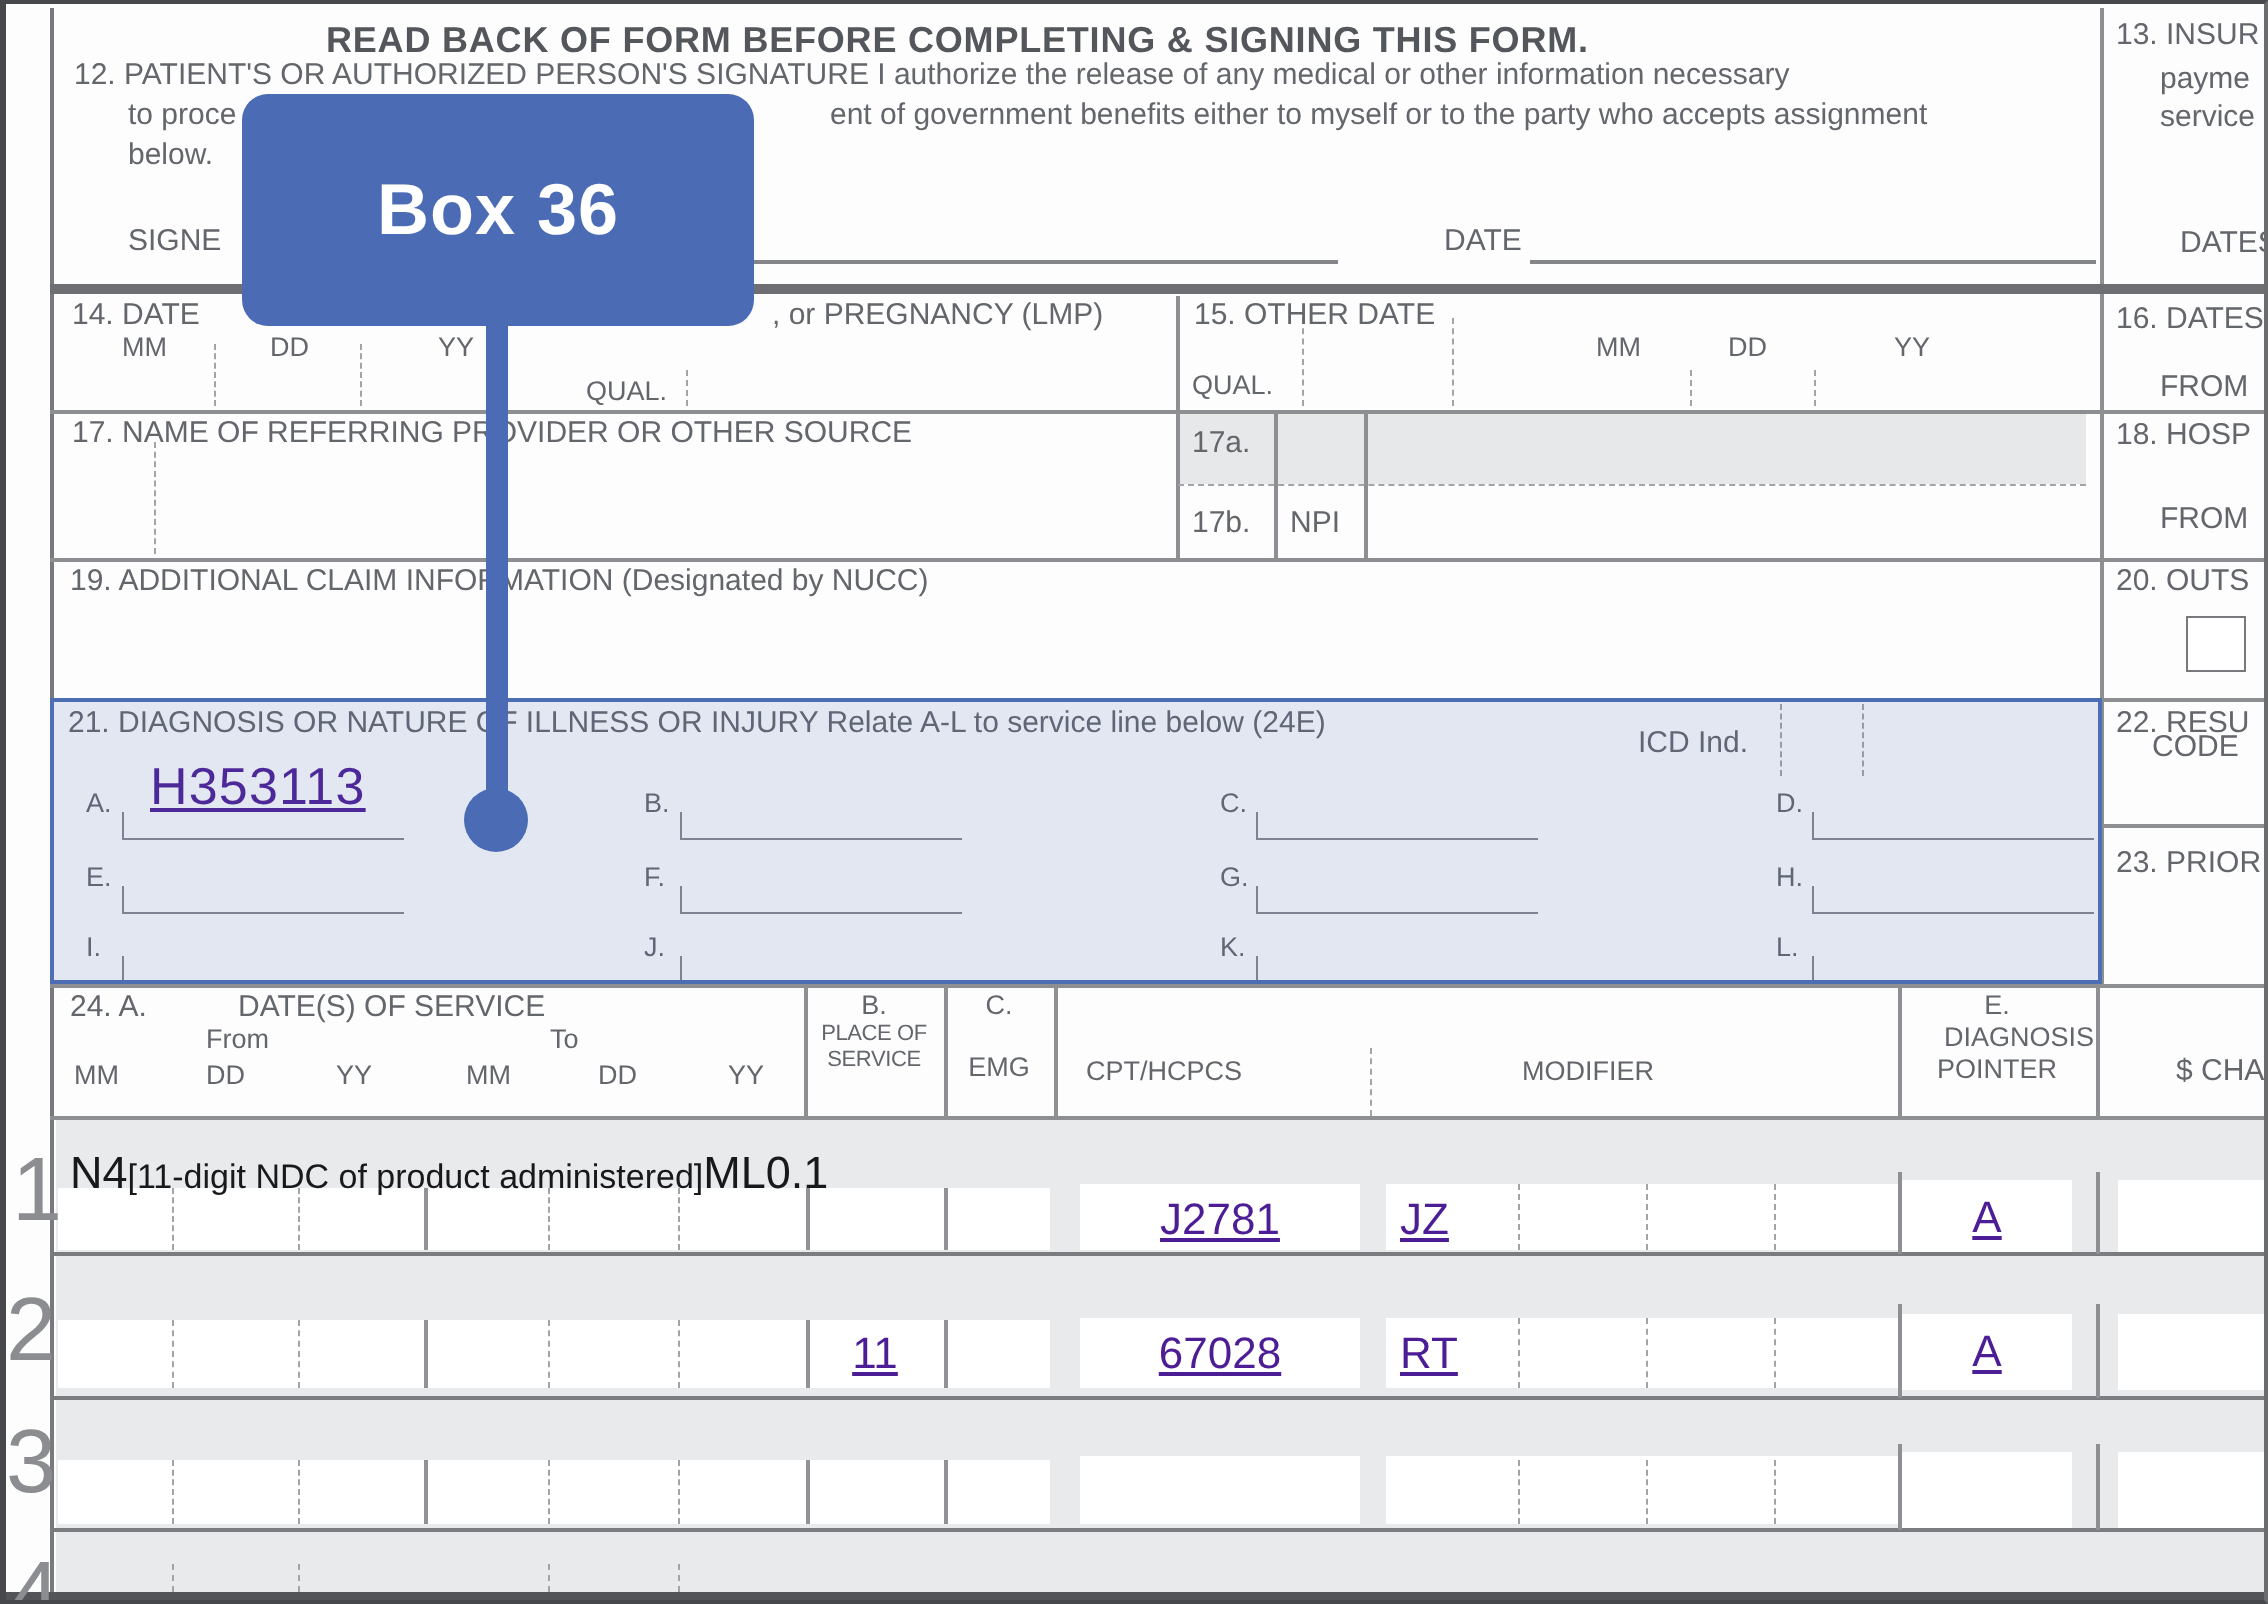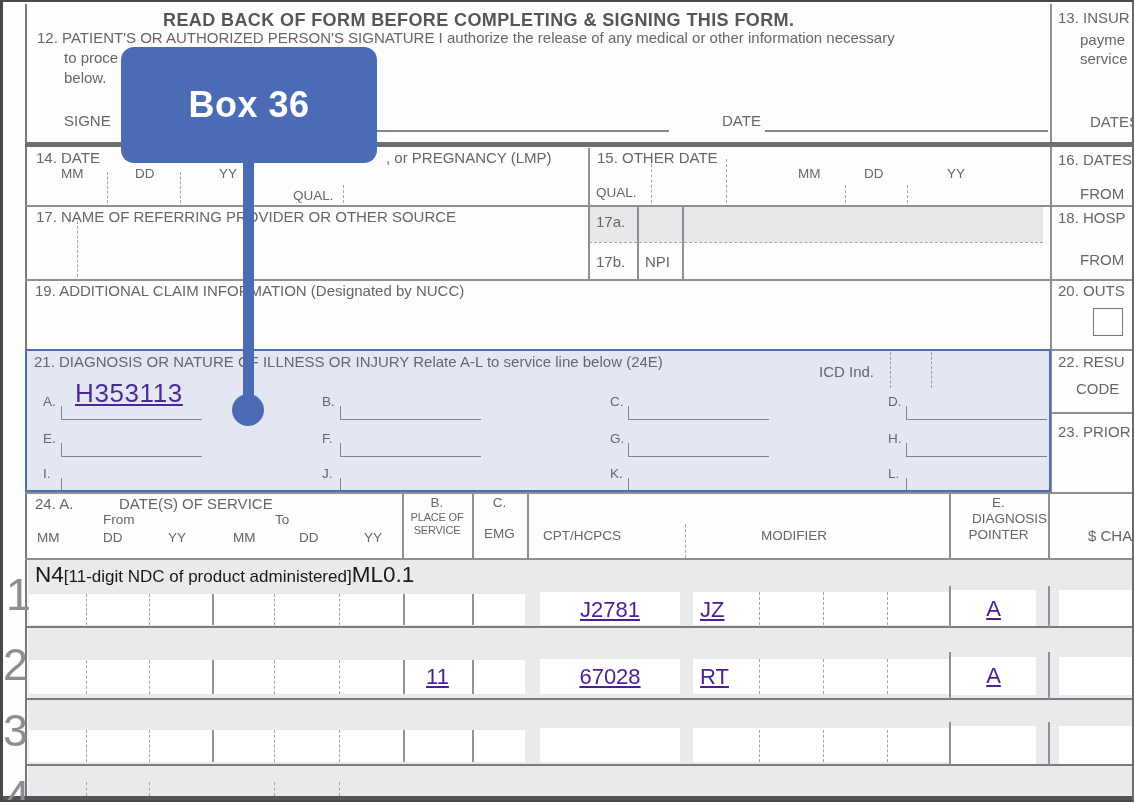--- a/index.html
+++ b/index.html
@@ -24,21 +24,21 @@
   .gray{position:absolute;background:#e9eaeb;}
   .cell{position:absolute;background:#ffffff;}
   .chk{position:absolute;background:#fff;border:1.9px solid #77797d;box-sizing:border-box;}
   .dline{position:absolute;width:140px;height:13px;border-left:1.6px solid #85888c;border-bottom:1.6px solid #85888c;}
   .hilite{position:absolute;left:22px;top:347px;width:1026px;height:143px;box-sizing:border-box;
           background:rgba(78,110,180,0.15);border:2.5px solid #4e6eb4;z-index:5;}
   .cline{position:absolute;left:240px;top:160px;width:11px;height:240px;background:#4b6cb5;z-index:6;}
   .cdot{position:absolute;left:229px;top:392px;width:32px;height:32px;border-radius:50%;background:#4b6cb5;z-index:6;}
   .callout{position:absolute;left:118px;top:45px;width:256px;height:116px;border-radius:13px;background:#4b6cb5;z-index:7;
            display:flex;align-items:center;justify-content:center;color:#fff;font-weight:bold;font-size:36px;letter-spacing:.5px;}
-  .ndc{position:absolute;left:32px;top:560px;white-space:nowrap;color:#17191c;}
+  .ndc{position:absolute;left:32px;top:572px;white-space:nowrap;color:#17191c;}
   .ndc .big{font-size:22.5px;}
   .ndc .small{font-size:17px;}
 </style>
 </head>
 <body>
 
 <div class="page">
 
   <div class="gray" style="left:25px;top:558px;width:1109px;height:67px"></div>
   <div class="gray" style="left:25px;top:625px;width:1109px;height:72px"></div>
@@ -137,20 +137,21 @@
   <div class="dv" style="left:820px;top:728px;height:32px"></div>
   <div class="dv" style="left:884px;top:728px;height:32px"></div>
   <div class="dv" style="left:83px;top:780px;height:14px"></div>
   <div class="dv" style="left:146px;top:780px;height:14px"></div>
   <div class="dv" style="left:271px;top:780px;height:14px"></div>
   <div class="dv" style="left:336px;top:780px;height:14px"></div>
 
   <div class="t b" style="left:160px;top:8px">READ BACK OF FORM BEFORE COMPLETING &amp; SIGNING THIS FORM.</div>
   <div class="t" style="left:34px;top:28px">12. PATIENT'S OR AUTHORIZED PERSON'S SIGNATURE  I authorize the release of any medical or other information necessary</div>
   <div class="t" style="left:61px;top:48px">to proce</div>
+  <div class="t" style="left:412px;top:48px">ent of government benefits either to myself or to the party who accepts assignment</div>
   <div class="t" style="left:61px;top:68px">below.</div>
   <div class="t" style="left:61px;top:111px">SIGNE</div>
   <div class="hl" style="left:150px;top:128px;width:516px;background:#84868a"></div>
   <div class="t" style="left:719px;top:111px">DATE</div>
   <div class="hl" style="left:762px;top:128px;width:283px;background:#84868a"></div>
 
   <div class="t" style="left:1055px;top:8px">13. INSUR</div>
   <div class="t" style="left:1077px;top:30px">payme</div>
   <div class="t" style="left:1077px;top:49px">service</div>
   <div class="t" style="left:1087px;top:112px">DATES</div>
@@ -205,21 +206,21 @@
   <div class="t sm" style="left:40px;top:464px">I.</div>
   <div class="dline" style="left:58px;top:476px"></div>
   <div class="t sm" style="left:319px;top:464px">J.</div>
   <div class="dline" style="left:337px;top:476px"></div>
   <div class="t sm" style="left:607px;top:464px">K.</div>
   <div class="dline" style="left:625px;top:476px"></div>
   <div class="t sm" style="left:885px;top:464px">L.</div>
   <div class="dline" style="left:903px;top:476px"></div>
 
   <div class="t" style="left:1055px;top:352px">22. RESU</div>
-  <div class="t" style="left:1073px;top:379px">CODE</div>
+  <div class="t" style="left:1073px;top:364px">CODE</div>
   <div class="t" style="left:1055px;top:422px">23. PRIOR</div>
 
   <div class="t" style="left:32px;top:494px">24. A.</div>
   <div class="t" style="left:116px;top:494px">DATE(S) OF SERVICE</div>
   <div class="t sm" style="left:100px;top:510px">From</div>
   <div class="t sm" style="left:272px;top:510px">To</div>
   <div class="t sm" style="left:34px;top:528px">MM</div>
   <div class="t sm" style="left:100px;top:528px">DD</div>
   <div class="t sm" style="left:165px;top:528px">YY</div>
   <div class="t sm" style="left:230px;top:528px">MM</div>

